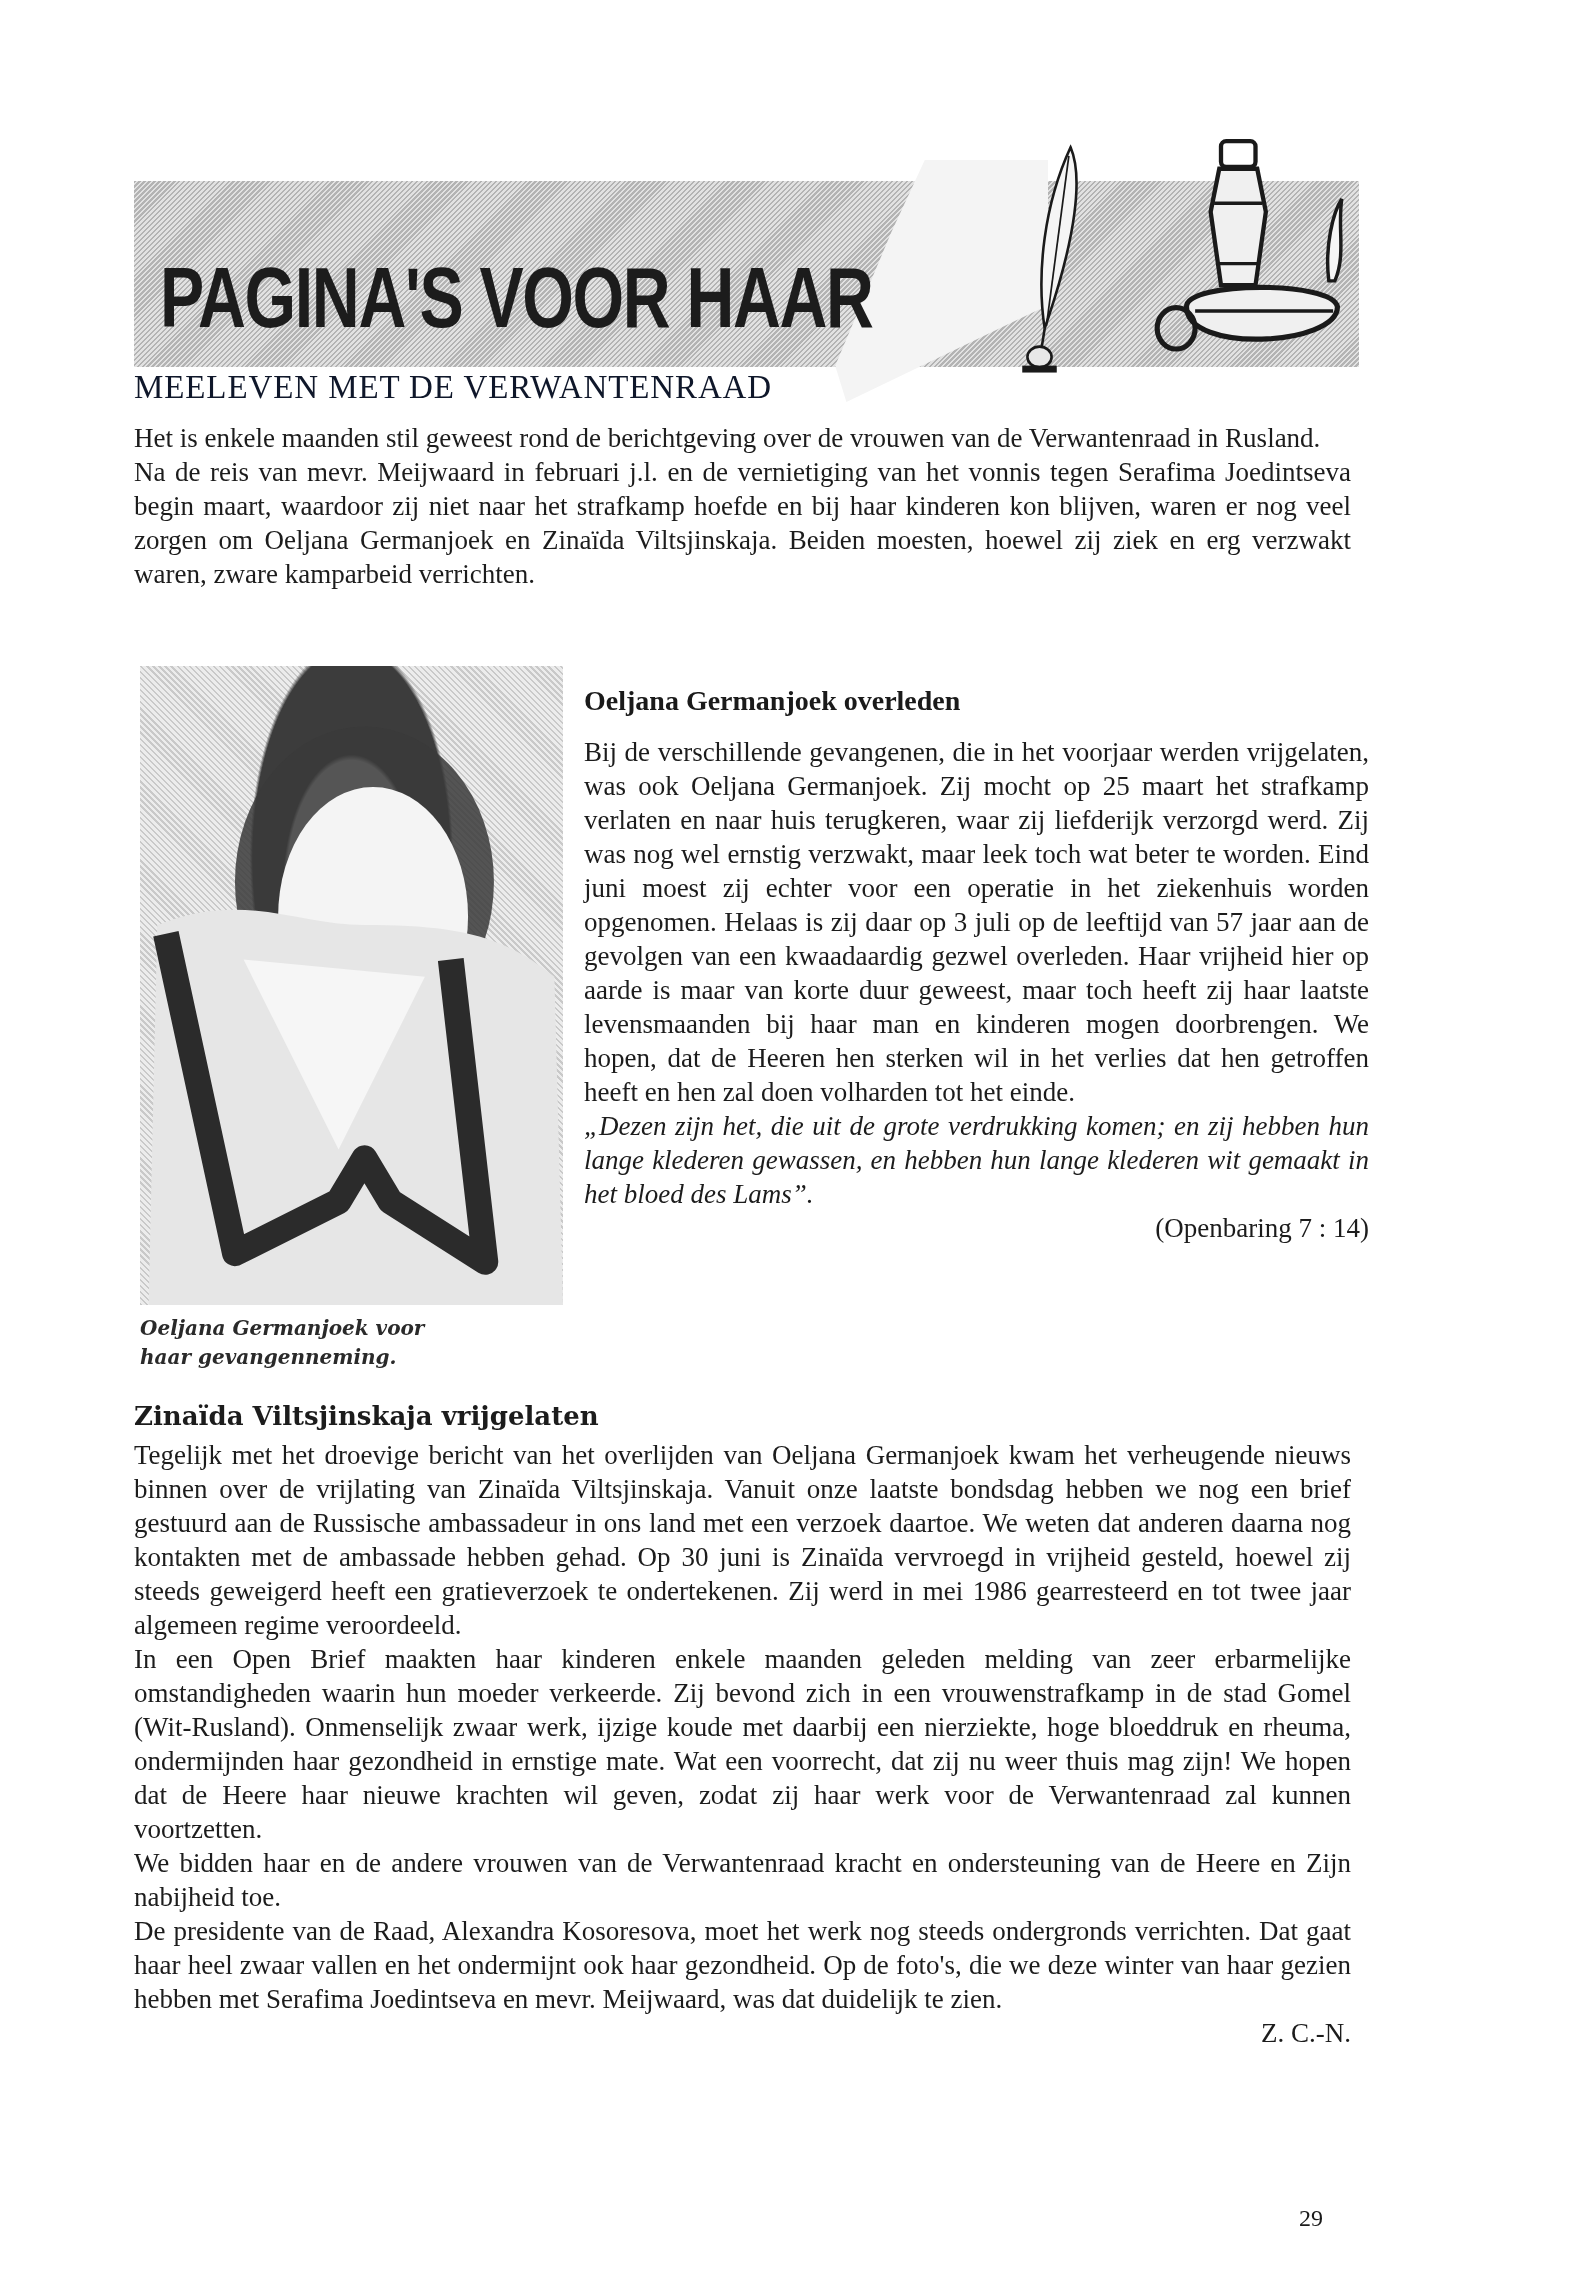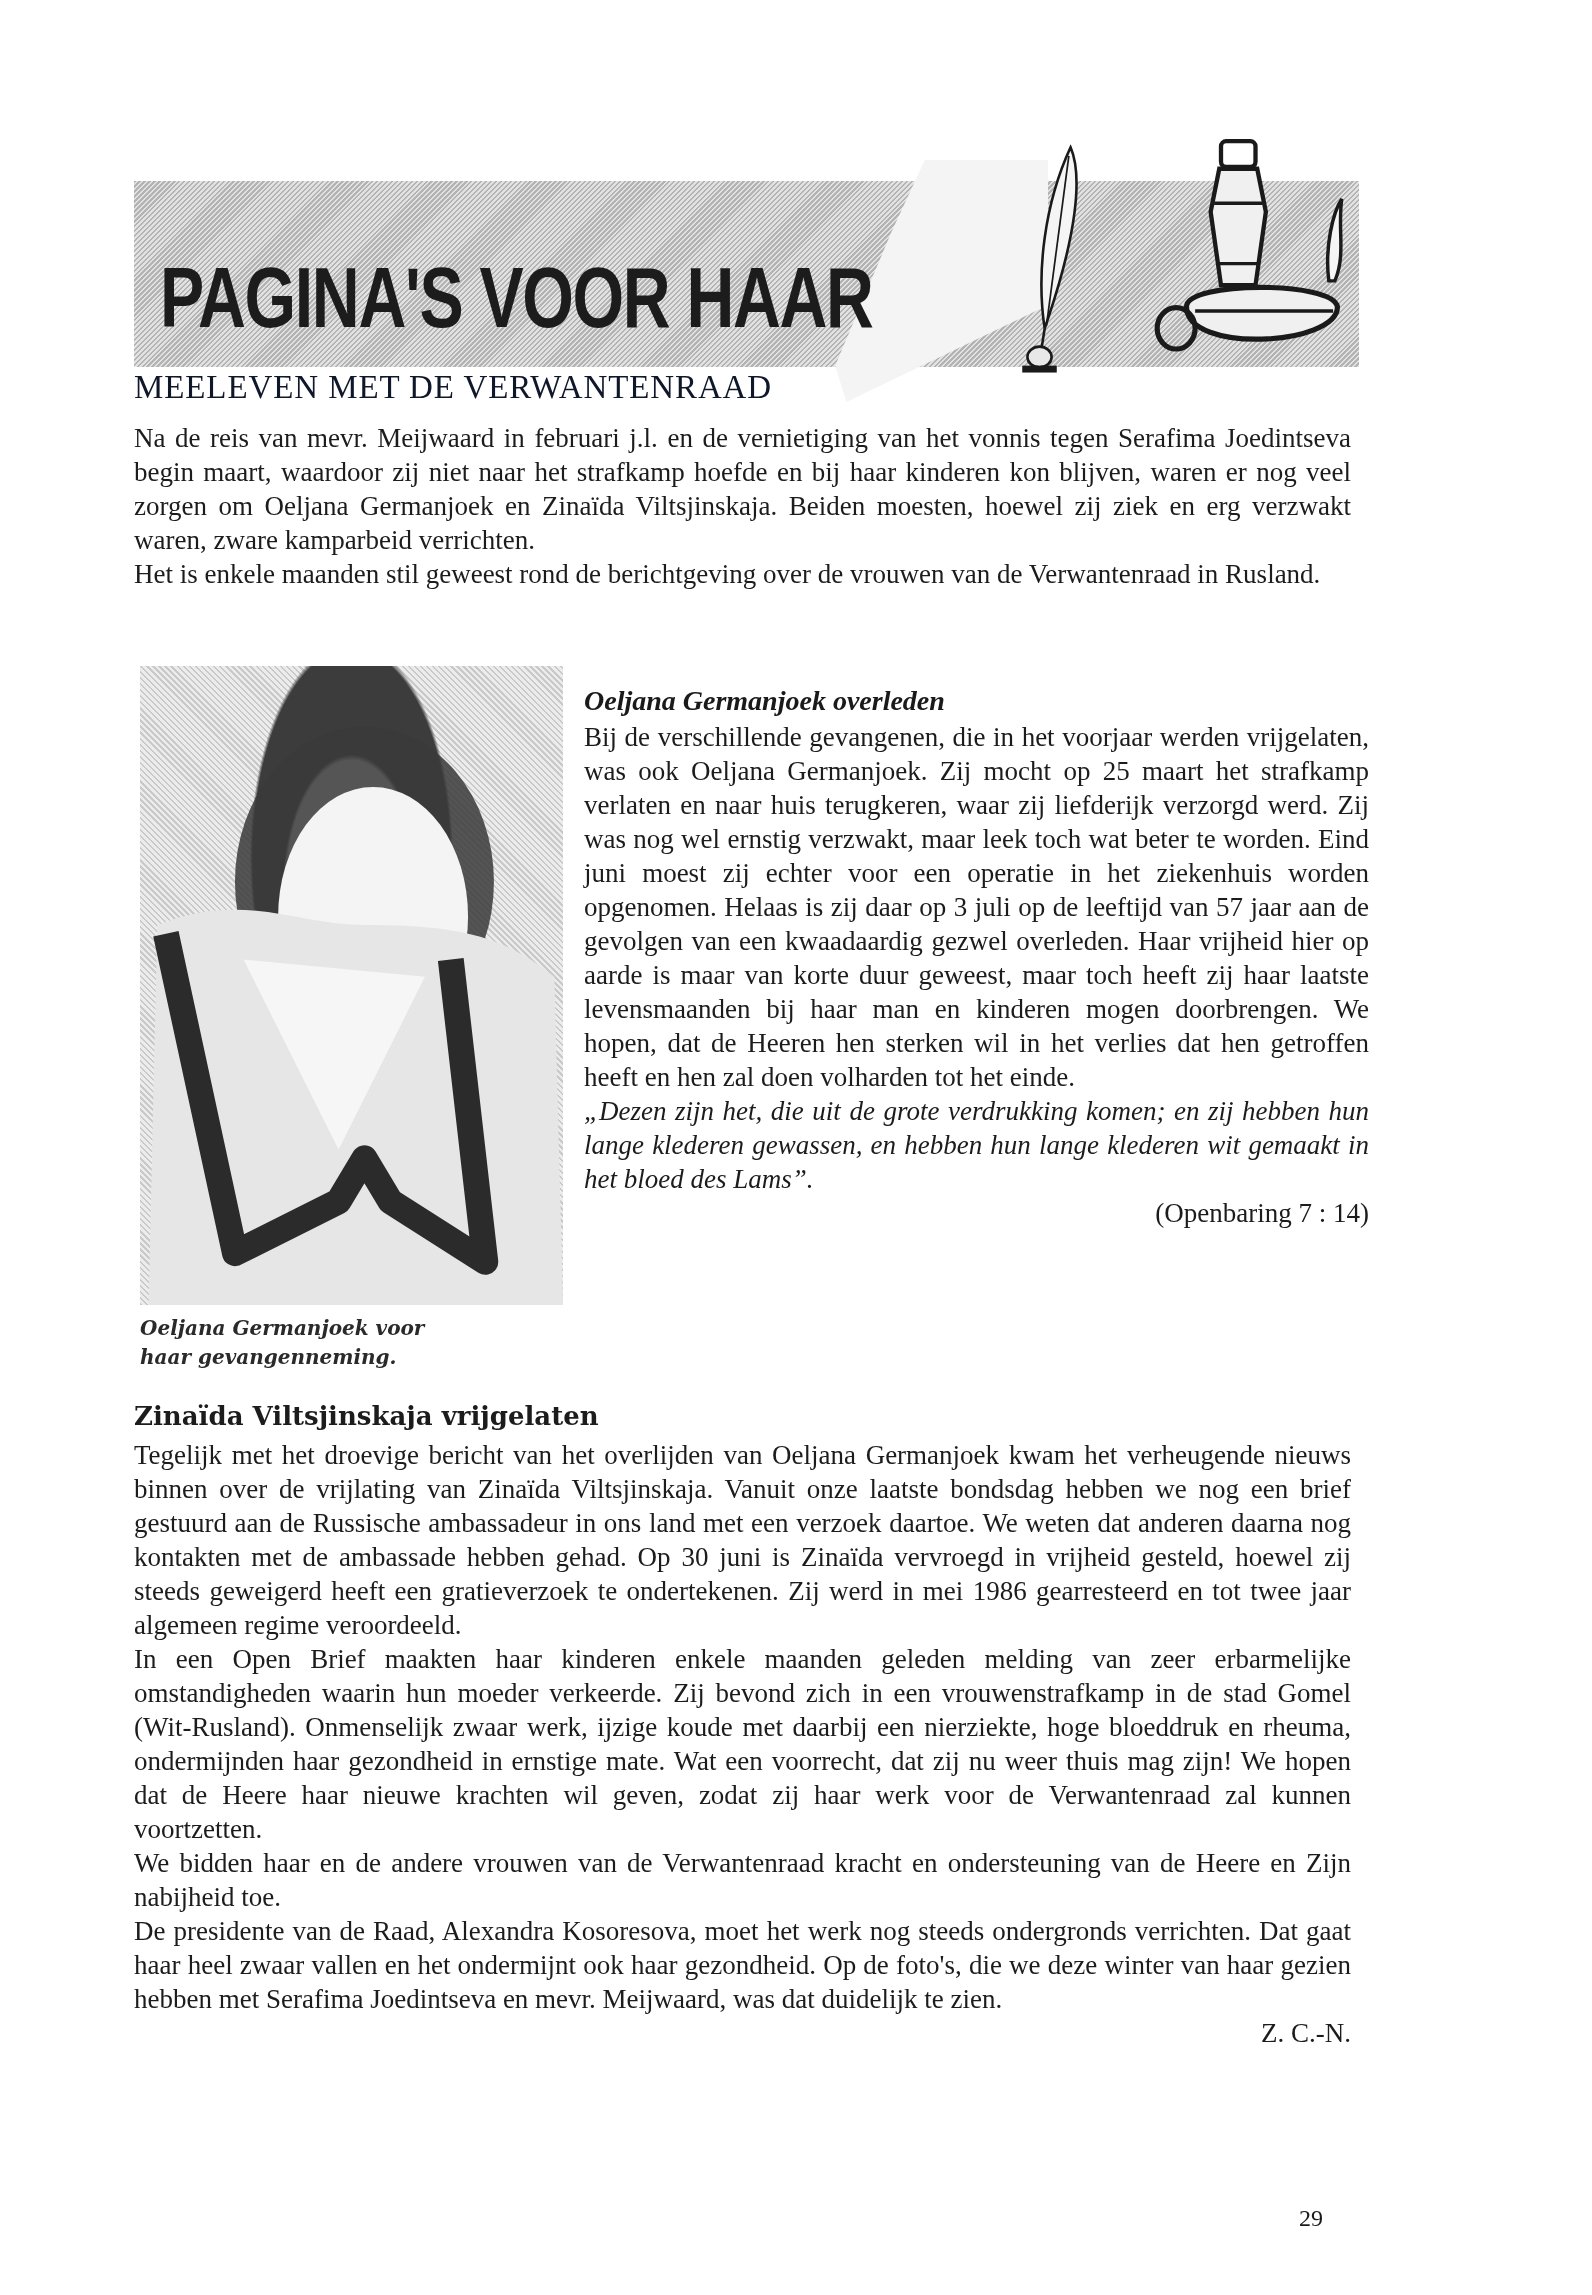--- a/index.html
+++ b/index.html
@@ -54,21 +54,21 @@
   .caption {
     position: absolute; left: 140px; top: 1314px; width: 362px;
     font-family: "DejaVu Serif", serif; font-style: italic; font-size: 20px; line-height: 29px;
     color: #2a2a2a;
     font-weight: bold;
   }
 
   .right-col { position: absolute; left: 584px; top: 682px; width: 785px; }
   .subhead-bold {
     font-family: "Liberation Serif", serif; font-weight: 700; font-size: 28px;
-    line-height: 38px; margin-bottom: 0; color: #1a1a1a; font-style: italic;
+    line-height: 38px; margin-bottom: 15px; color: #1a1a1a;
   }
   .quote {
     margin-left: 126px; font-style: italic; text-align: justify;
   }
   .quote-ref { text-align: right; }
 
   .section2 { position: absolute; left: 134px; top: 1398px; width: 1217px; }
   .subhead-sans {
     font-family: "DejaVu Serif", serif; font-weight: 700; font-size: 26px;
     line-height: 36px; margin-bottom: 3.5px;
@@ -104,22 +104,22 @@
       <path d="M40 200 C 40 170, 210 170, 215 200 C 215 245, 40 255, 40 200 Z" fill="#f0f0f0" stroke="#1a1a1a" stroke-width="6"></path>
       <line x1="50" y1="205" x2="210" y2="205" stroke="#1a1a1a" stroke-width="4"></line>
       <ellipse cx="28" cy="225" rx="22" ry="24" fill="none" stroke="#1a1a1a" stroke-width="6"></ellipse>
       <path d="M205 170 C 200 130, 210 90, 220 75 C 215 110, 225 140, 212 170 Z" fill="#f5f5f5" stroke="#1a1a1a" stroke-width="4"></path>
     </svg>
   </div>
 
   <div class="main-title">MEELEVEN MET DE VERWANTENRAAD</div>
 
   <div class="intro body-text">
+    <p>Het is enkele maanden stil geweest rond de berichtgeving over de vrouwen van de Verwantenraad in Rusland.</p>
     <p>Na de reis van mevr. Meijwaard in februari j.l. en de vernietiging van het vonnis tegen Serafima Joedintseva begin maart, waardoor zij niet naar het strafkamp hoefde en bij haar kinderen kon blijven, waren er nog veel zorgen om Oeljana Germanjoek en Zinaïda Viltsjinskaja. Beiden moesten, hoewel zij ziek en erg verzwakt waren, zware kamparbeid verrichten.</p>
-    <p>Het is enkele maanden stil geweest rond de berichtgeving over de vrouwen van de Verwantenraad in Rusland.</p>
   </div>
 
   <div class="photo">
     <svg viewBox="0 0 490 740" preserveAspectRatio="none">
       <ellipse cx="260" cy="250" rx="150" ry="180" fill="#3a3a3a" opacity="0.85"></ellipse>
       <ellipse cx="270" cy="290" rx="110" ry="150" fill="#f4f4f4"></ellipse>
       <path d="M10 740 L 20 300 C 120 260, 180 300, 260 300 C 360 300, 420 310, 480 360 L 490 740 Z" fill="#e6e6e6"></path>
       <path d="M30 310 L 110 680 L 230 620 L 260 570 L 290 620 L 400 690 L 360 340" fill="none" stroke="#2b2b2b" stroke-width="30" stroke-linejoin="round"></path>
       <path d="M120 340 L 230 560 L 330 360 Z" fill="#f6f6f6"></path>
     </svg>

